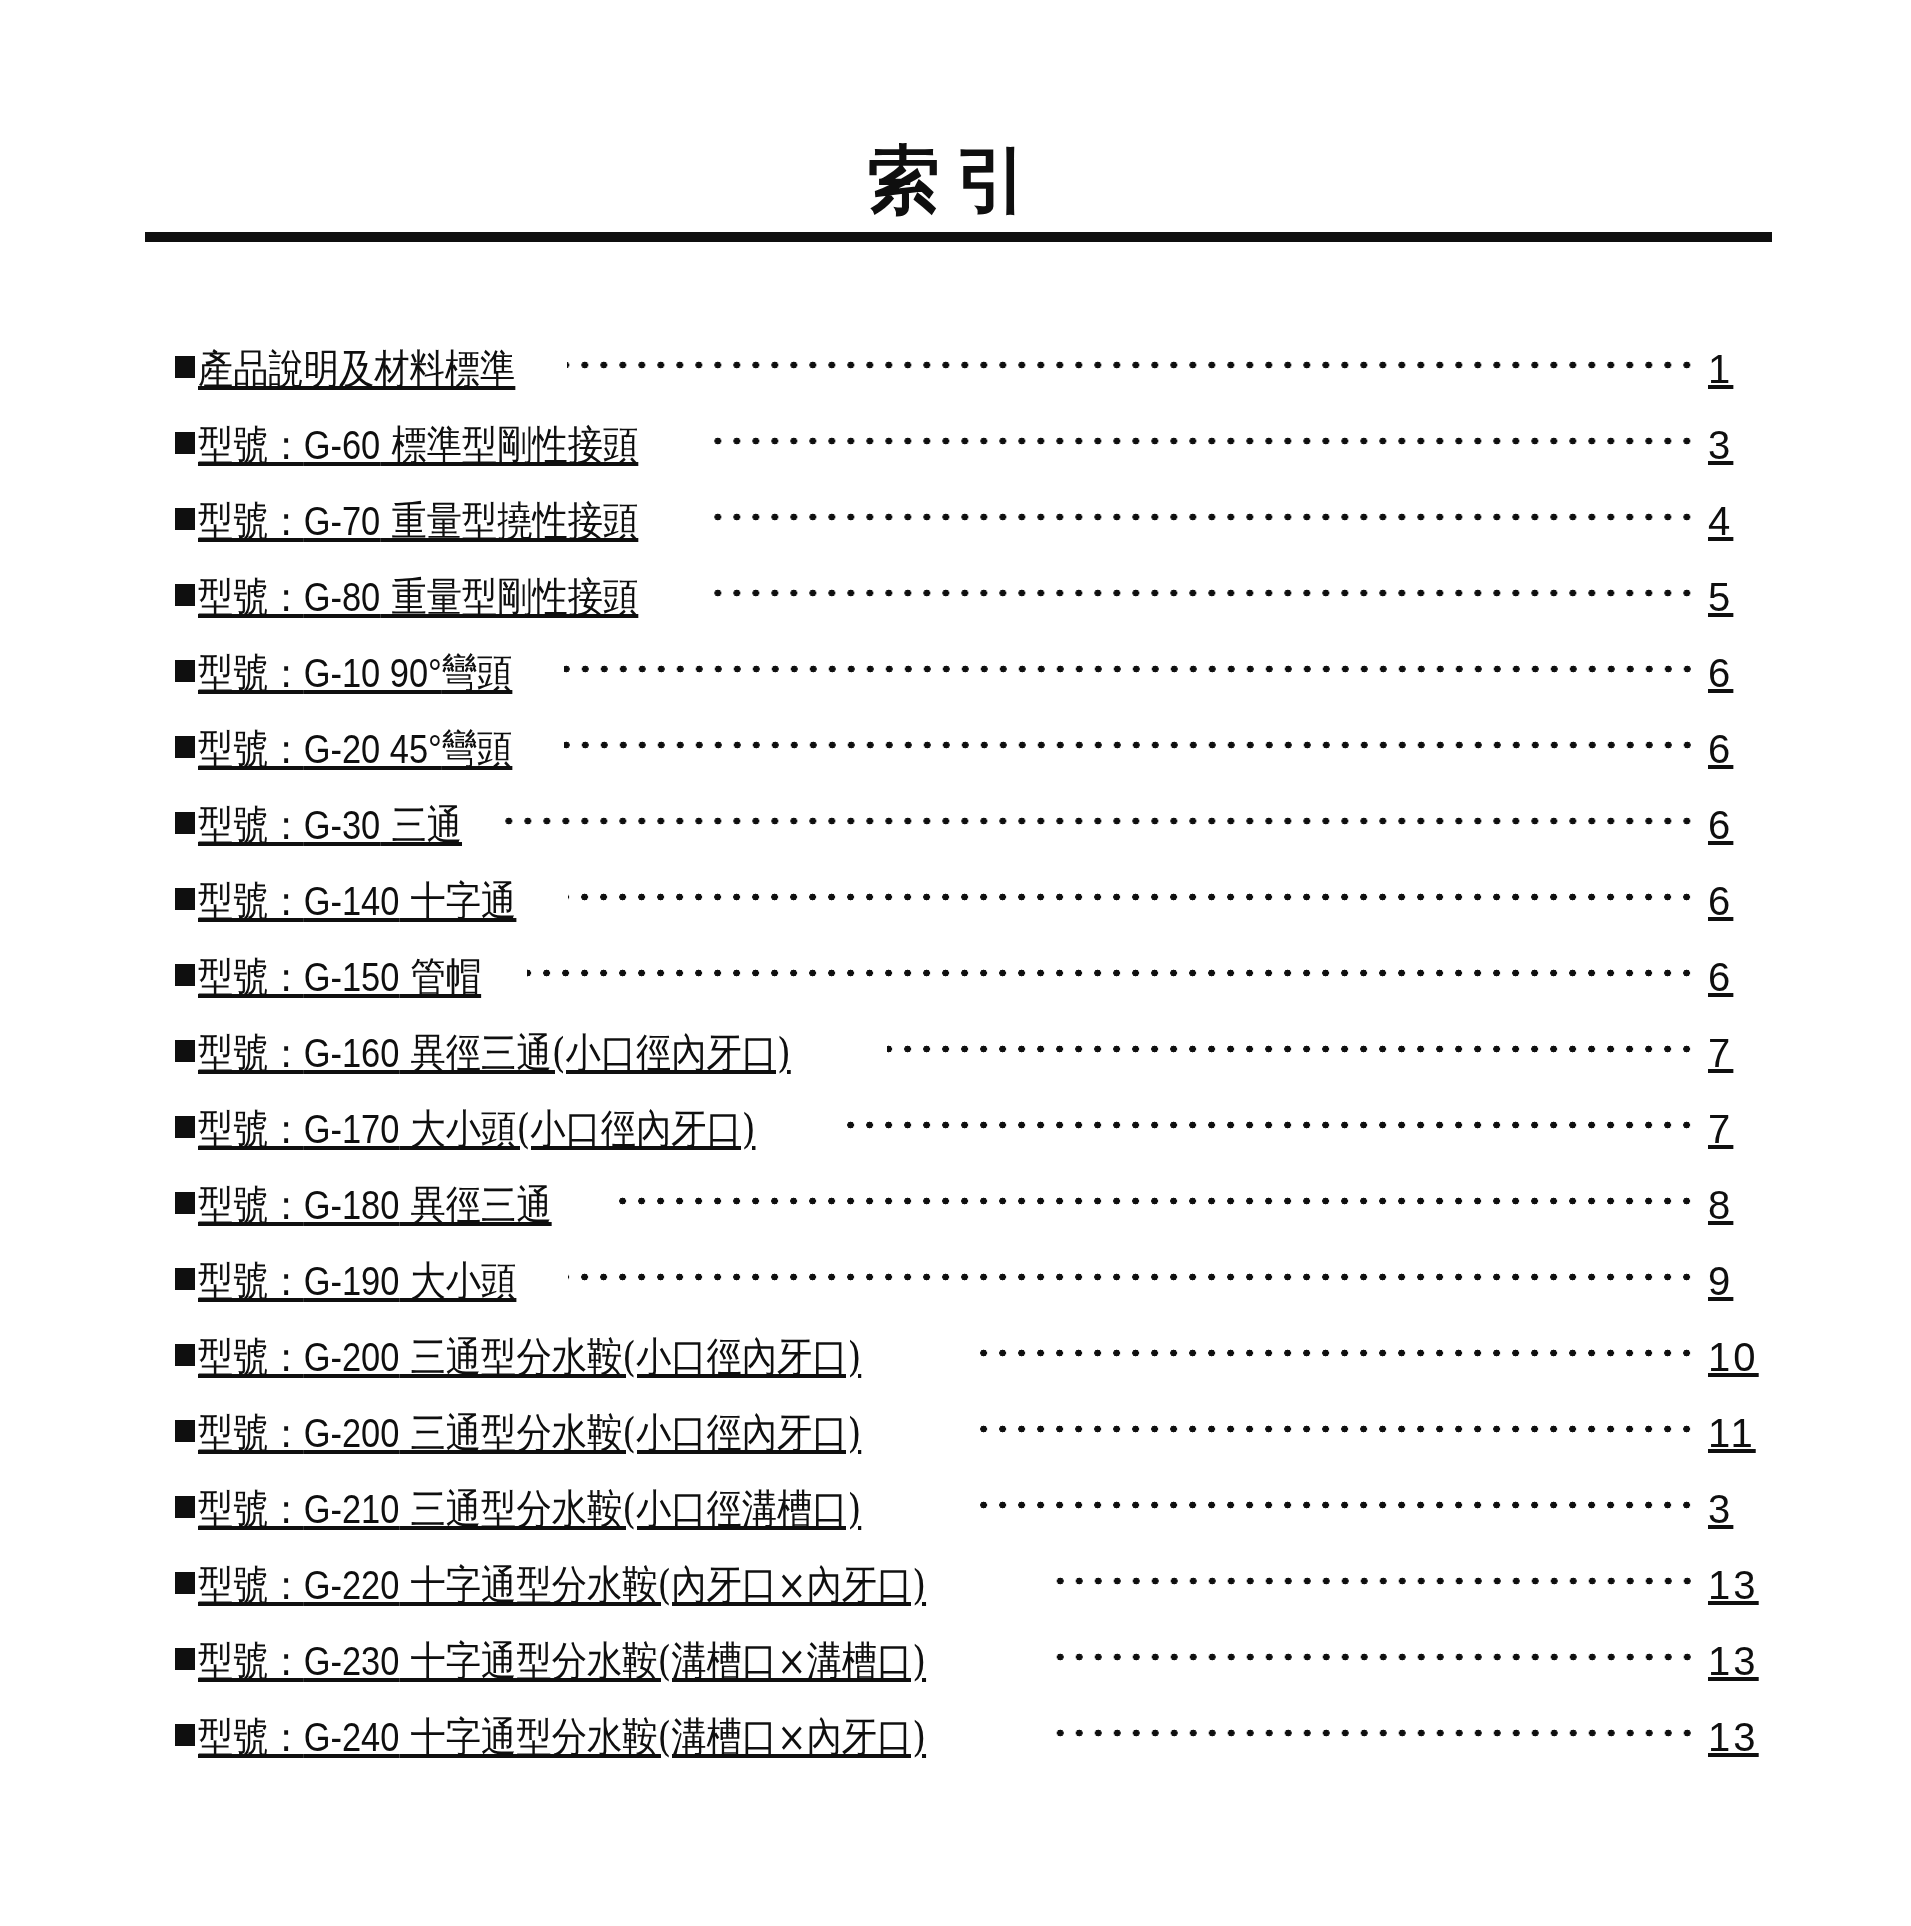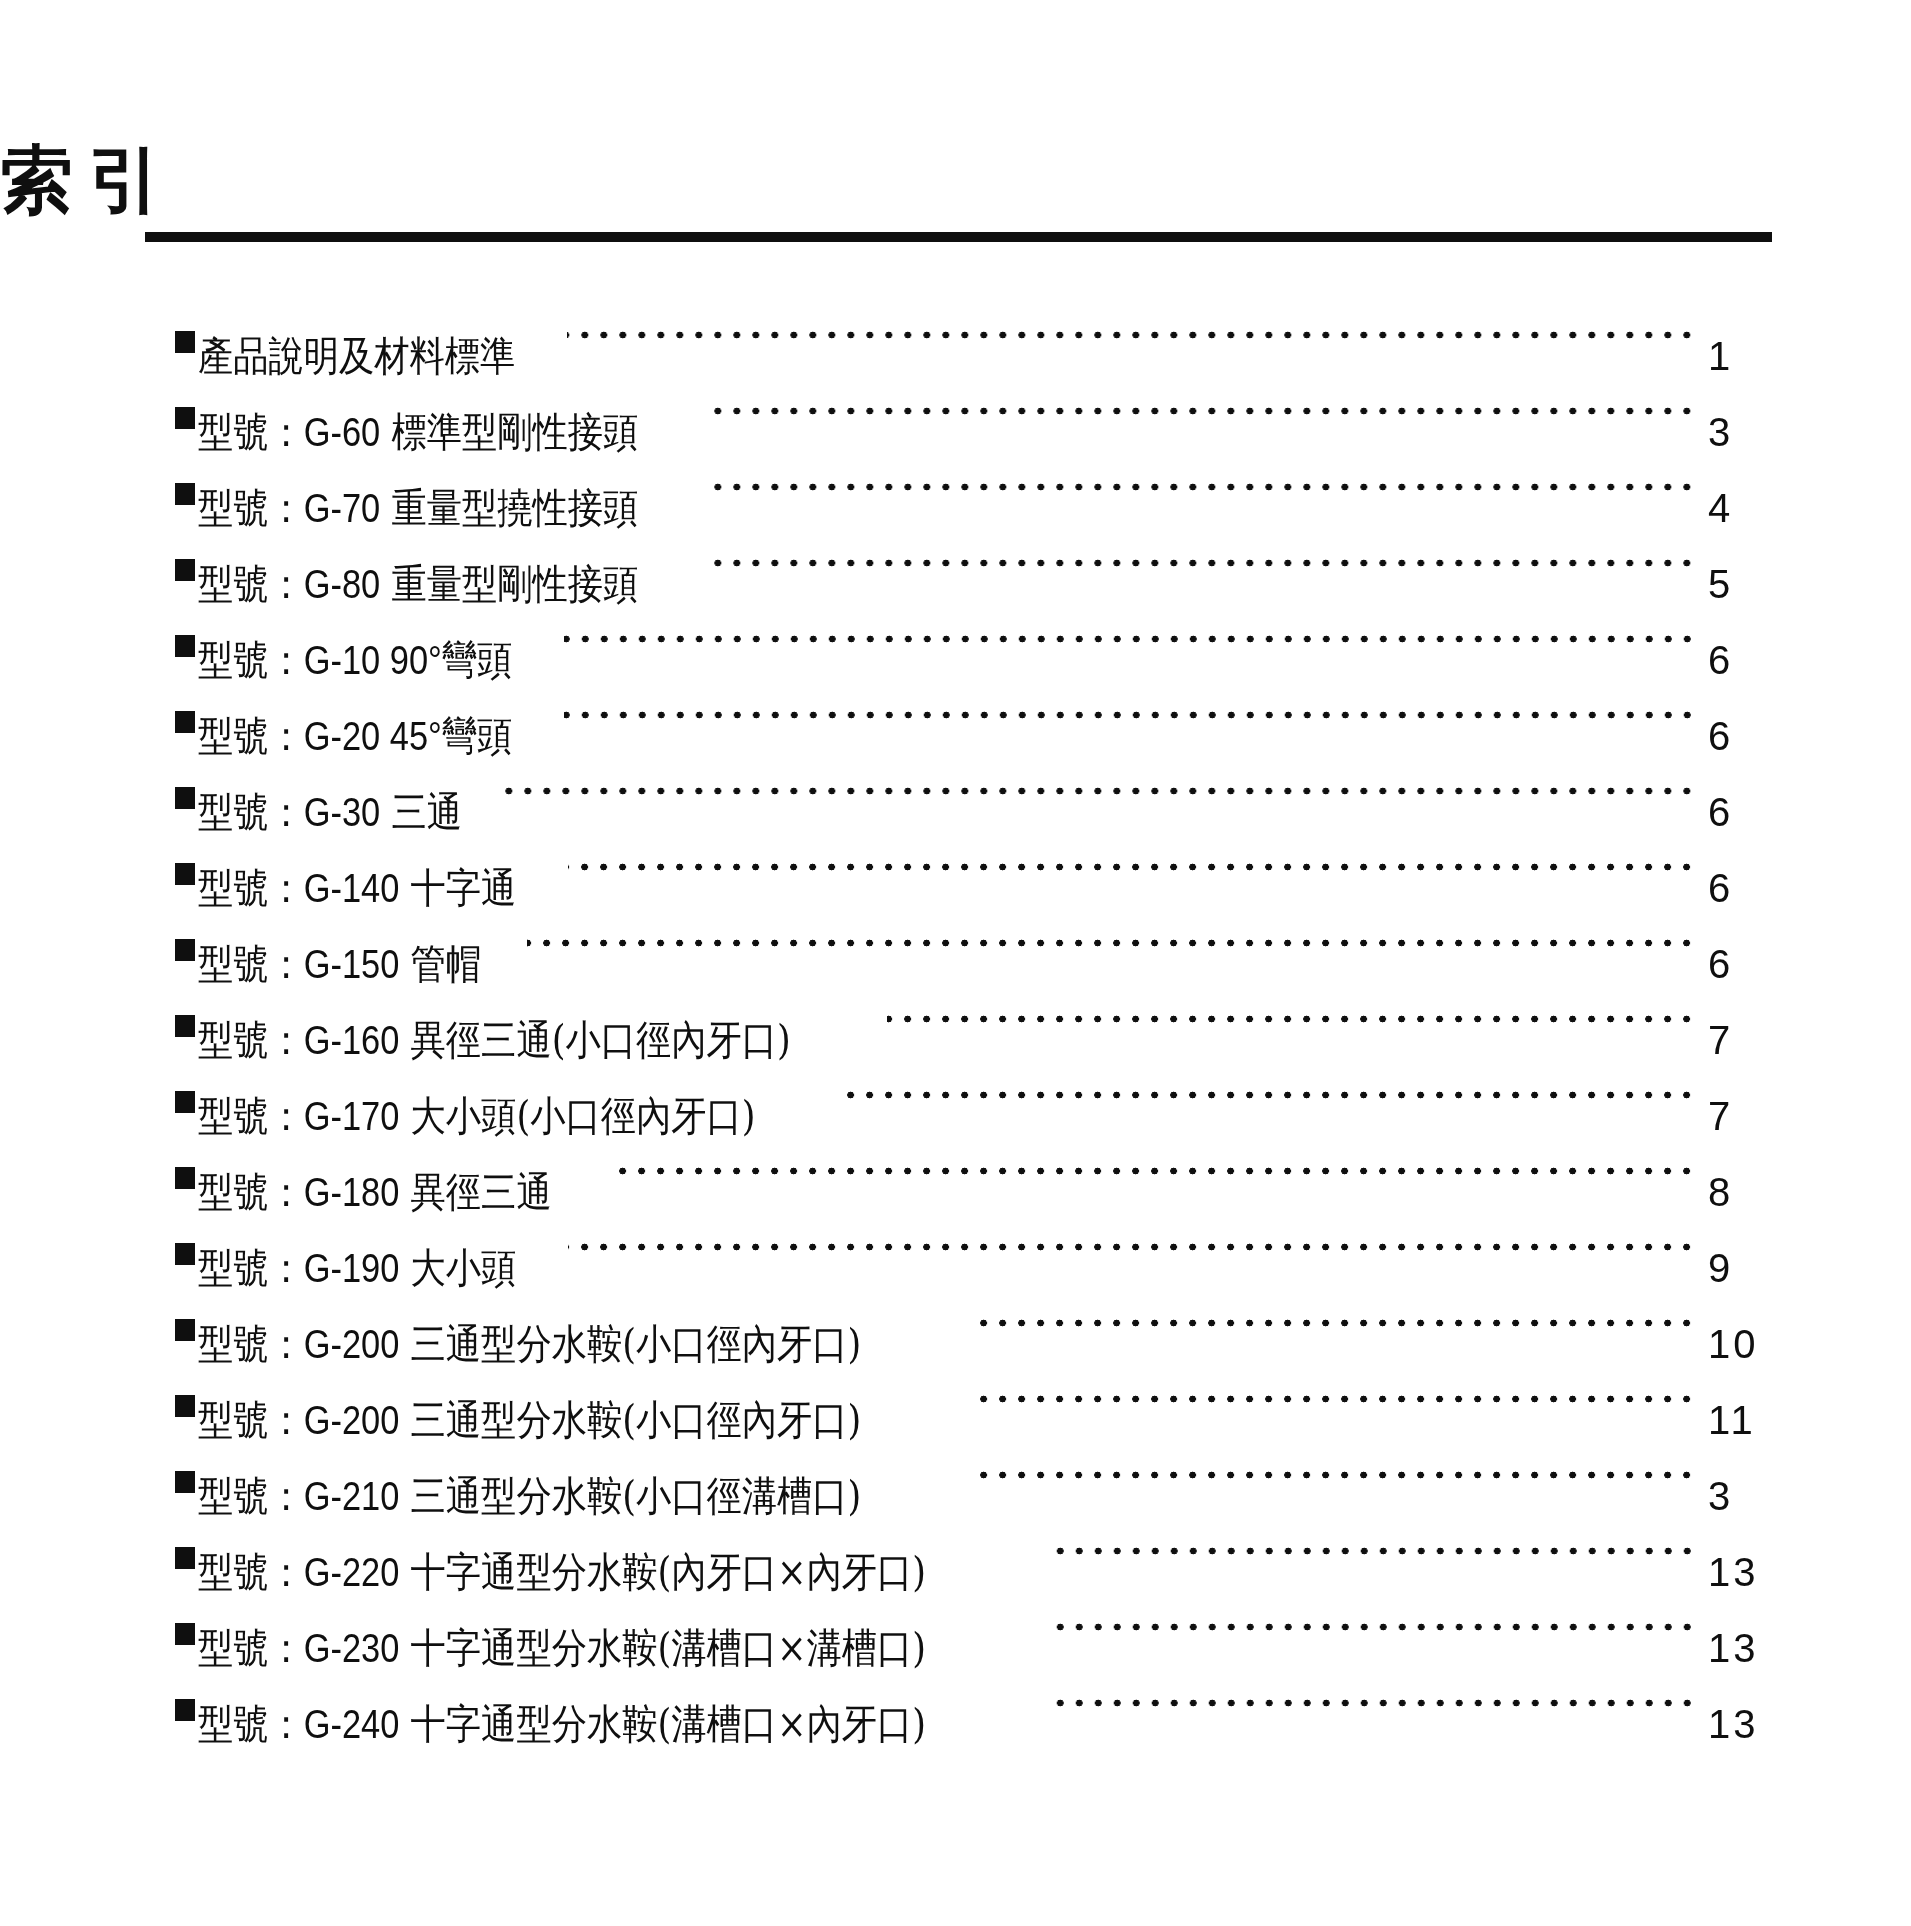--- a/index.html
+++ b/index.html
@@ -13,21 +13,21 @@
       position: relative;
       overflow: hidden;
       color: #0f0f0f;
       font-family: "DejaVu Serif", "Liberation Serif", serif;
     }
     .page-title {
       position: absolute;
       left: 0;
       width: 100%;
       top: 141px;
-      text-align: left;
+      text-align: center;
       font-family: "DejaVu Sans", "Liberation Sans", sans-serif;
       font-weight: bold;
       font-size: 73px;
       line-height: 77px;
       letter-spacing: 15.4px;
       color: #0f0f0f;
     }
     .title-rule {
       position: absolute;
       left: 145px;
@@ -39,22 +39,23 @@
     .toc {
       position: absolute;
       left: 175px;
       top: 331px;
       width: 1583px;
     }
     .toc-row {
       position: relative;
       height: 76px;
       display: flex;
-      align-items: flex-start;
+      align-items: center;
       white-space: nowrap;
+      text-decoration: underline;
     }
     .bullet {
       display: inline-block;
       width: 20px;
       height: 22.3px;
       background: #0f0f0f;
       margin-right: 3.1px;
       margin-bottom: 4.6px;
       flex: 0 0 auto;
     }

